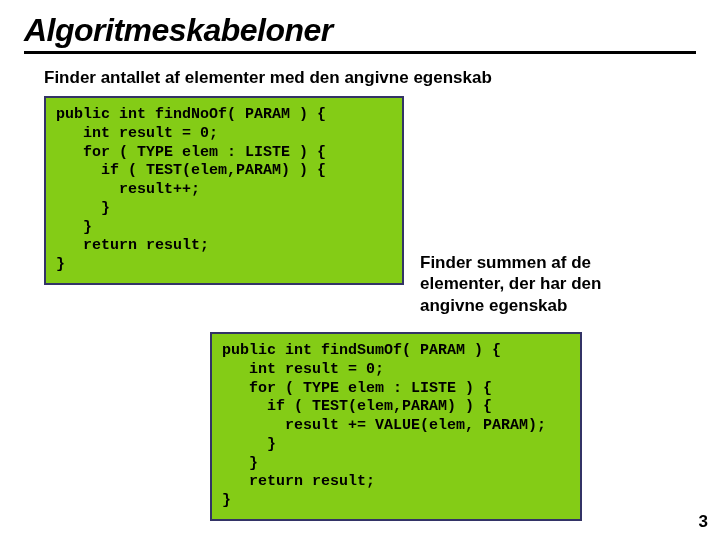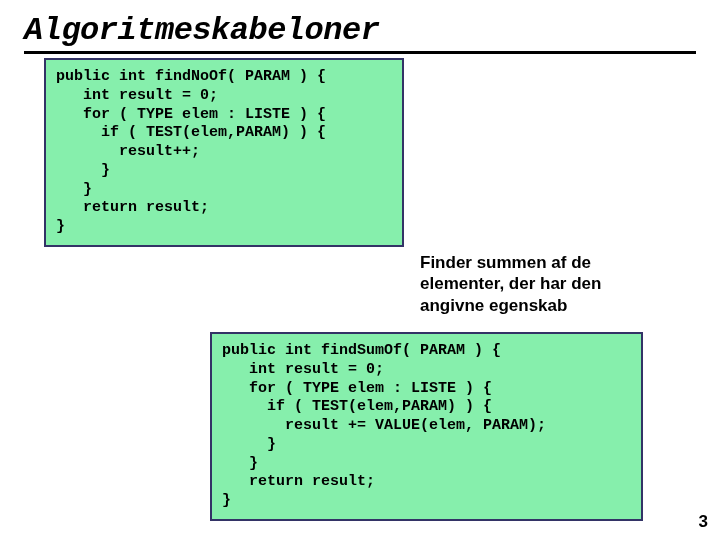--- a/index.html
+++ b/index.html
@@ -16,69 +16,69 @@
     padding: 12px 24px 0 24px;
   }
   h1 {
     font-size: 32px;
     font-weight: bold;
     margin: 0 0 4px 0;
     padding-bottom: 2px;
     border-bottom: 3px solid #000;
     font-style: italic;
     letter-spacing: -0.5px;
-    font-family: Liberation Mono, monospace;
   }
   .subtitle1 {
     font-size: 17px;
     font-weight: bold;
     margin: 14px 0 8px 20px;
   }
   .subtitle2 {
     font-size: 17px;
     font-weight: bold;
     position: absolute;
     left: 420px;
     top: 252px;
     width: 250px;
     line-height: 1.25;
   }
   .codebox {
-    background: #86efac;
+    background: #84cc16;
     border: 2px solid #333366;
     padding: 8px 10px;
     font-family: "Courier New", monospace;
     font-size: 15px;
     font-weight: bold;
     line-height: 1.25;
     white-space: pre;
   }
   .codebox1 {
     width: 360px;
     margin-left: 20px;
   }
   .codebox2 {
     position: absolute;
     left: 210px;
     top: 332px;
-    width: 433px;
+    width: 372px;
   }
   .pagenum {
     position: absolute;
     right: 12px;
     bottom: 8px;
     font-size: 17px;
     font-weight: bold;
   }
 </style>
 </head>
 <body>
 
 <div class="slide">
   <h1>Algoritmeskabeloner</h1>
+  <div class="subtitle1">Finder antallet af elementer med den angivne egenskab</div>
   <div class="codebox codebox1">public int findNoOf( PARAM ) {
    int result = 0;
    for ( TYPE elem : LISTE ) {
      if ( TEST(elem,PARAM) ) {
        result++;
      }
    }
    return result;
 }</div>
 </div>

